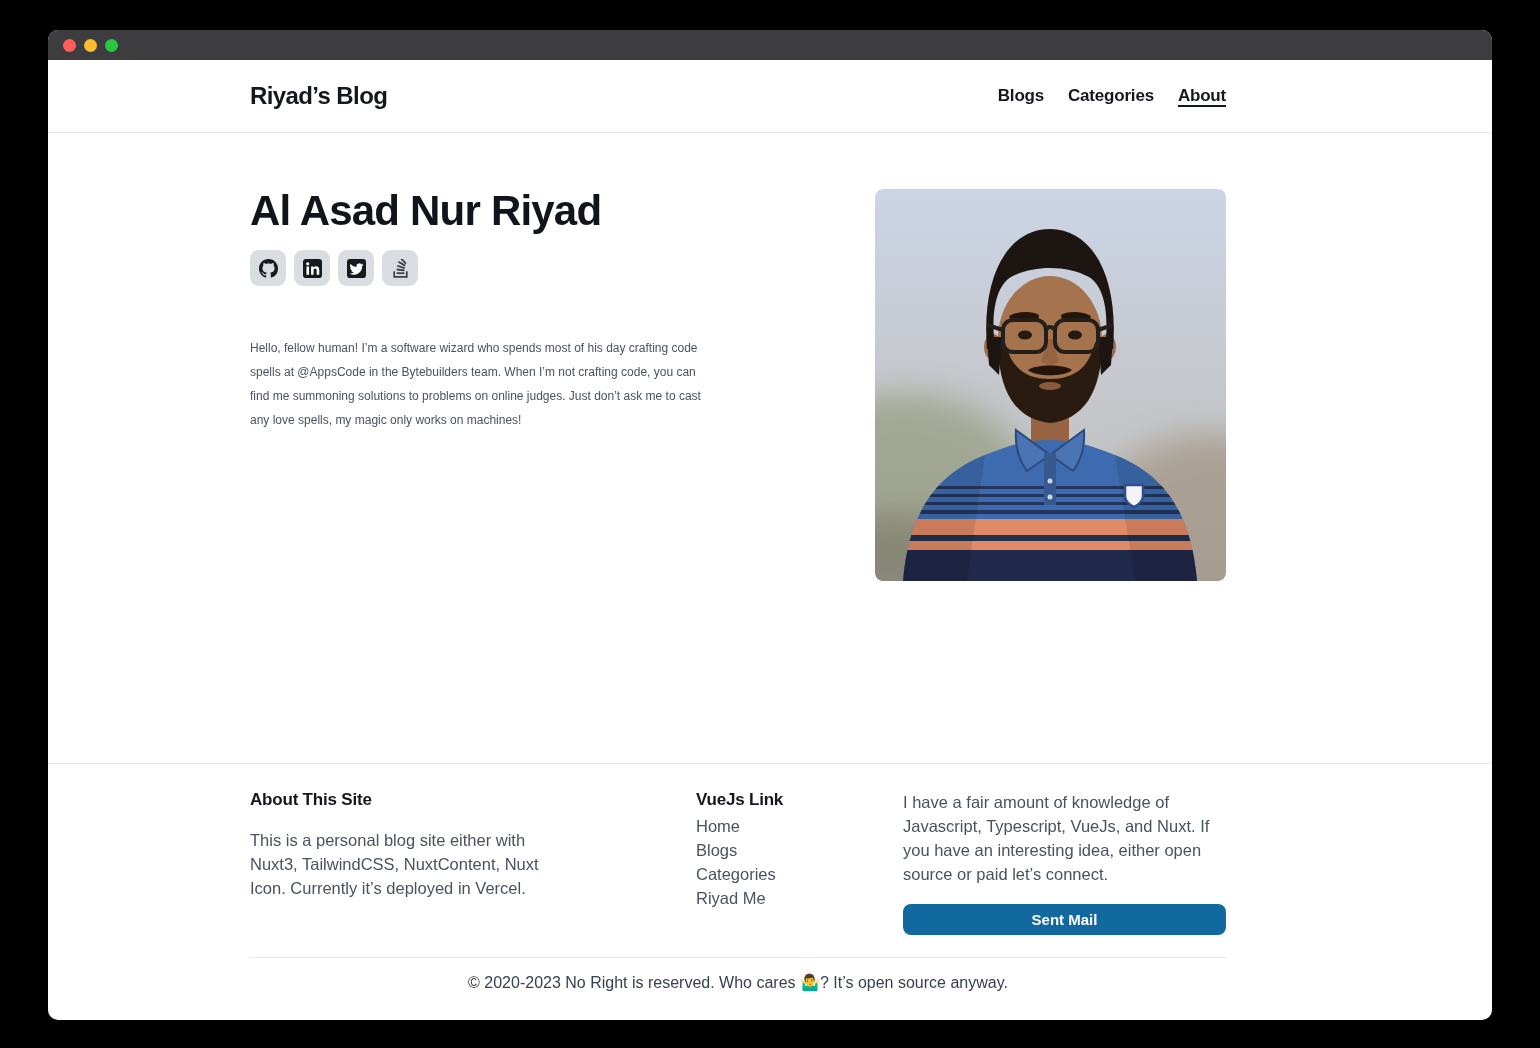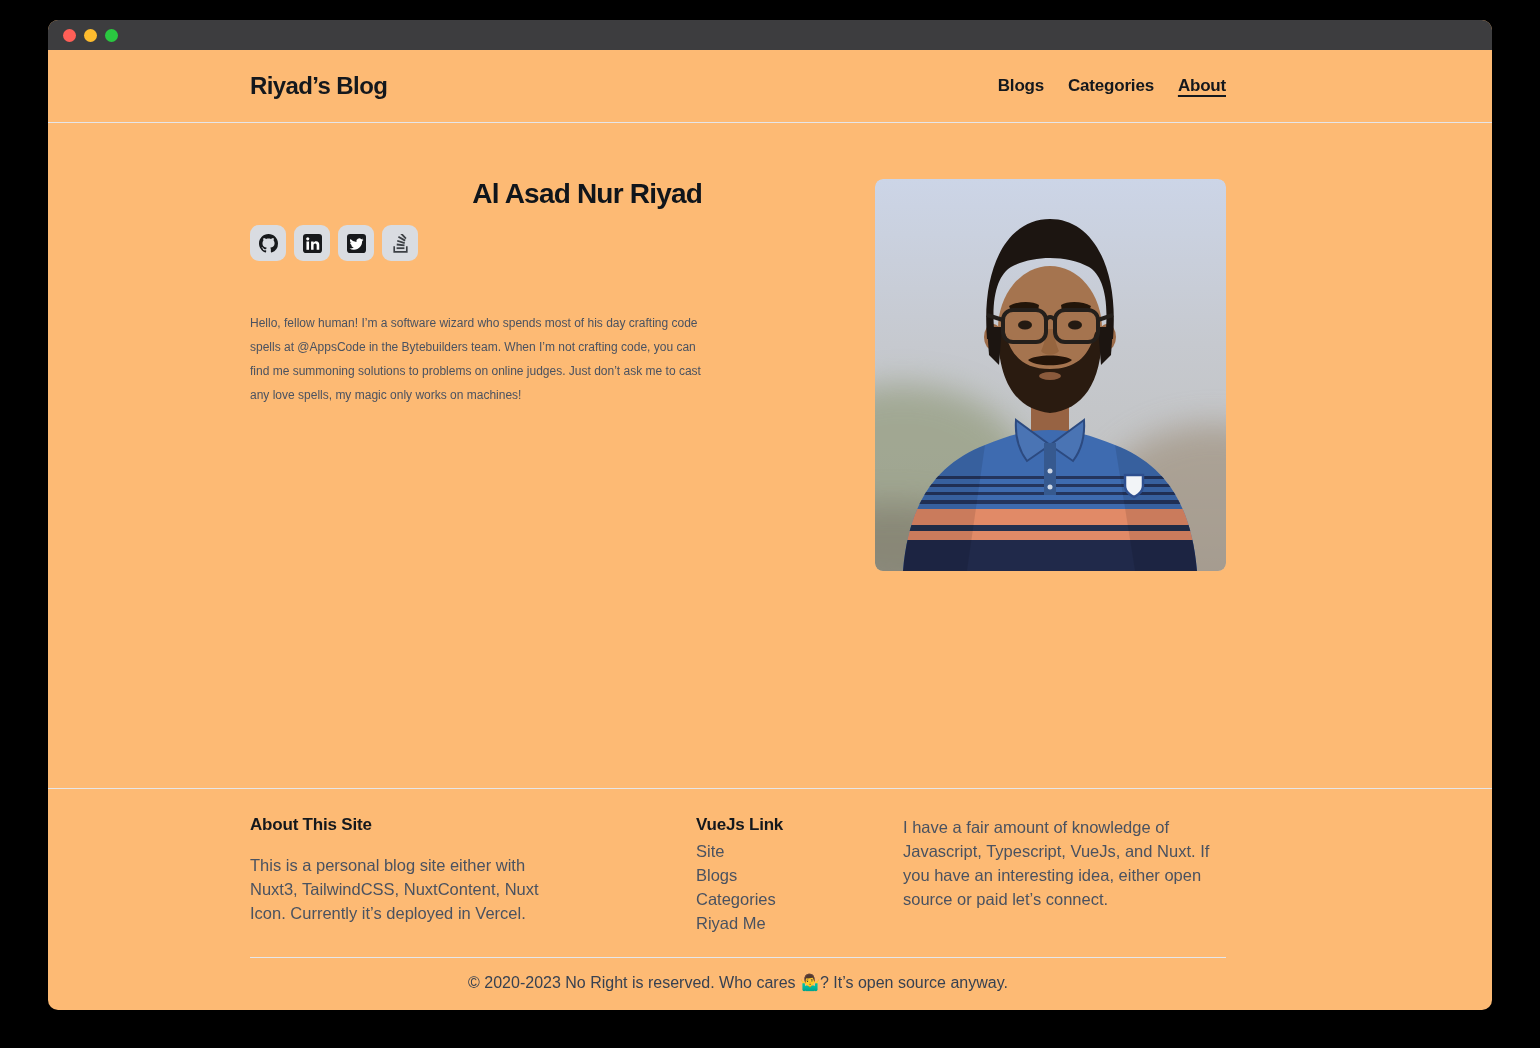--- a/index.html
+++ b/index.html
@@ -4,23 +4,23 @@
 <style>
   * { box-sizing: border-box; margin: 0; padding: 0; }
   html, body { width: 1540px; height: 1048px; }
   body {
     background: #000;
     position: relative;
     font-family: "Liberation Sans", sans-serif;
     color: #151a20;
   }
   .window {
-    position: absolute; left: 48px; top: 20px;
+    position: absolute; left: 48px; top: 30px;
     width: 1444px; height: 990px;
-    background: #fdba74; border-radius: 10px; overflow: hidden;
+    background: #ffffff; border-radius: 10px; overflow: hidden;
     display: flex; flex-direction: column;
   }
   
   .titlebar {
     flex: 0 0 30px; background: #3d3d3f;
     display: flex; align-items: center; padding-left: 15px; gap: 8px;
   }
   .dot { width: 13px; height: 13px; border-radius: 50%; }
   .dot.close { background: #ff5f57; }
   .dot.min   { background: #febc2e; }
@@ -31,32 +31,32 @@
   .site-header { flex: 0 0 73px; border-bottom: 1px solid #e6e6e8; }
   .site-header .shell { display: flex; align-items: center; justify-content: space-between; height: 100%; }
   .brand { font-size: 24px; font-weight: 800; letter-spacing: -0.6px; color: #14181d; text-decoration: none; cursor: pointer; }
   .nav { display: flex; gap: 24px; }
   .nav a { font-size: 17px; font-weight: 700; color: #14181d; text-decoration: none; letter-spacing: -0.2px; cursor: pointer; }
   .nav a.active { text-decoration: underline; text-underline-offset: 4px; text-decoration-thickness: 2px; }
   
   .main { flex: 1 1 auto; }
   .hero { display: flex; justify-content: space-between; padding-top: 56px; align-items: flex-start; }
   .hero-left { width: 452px; }
-  .person-name { font-size: 28px; font-weight: 800; letter-spacing: -0.8px; color: #10151b; line-height: 1.05; text-align: right; }
+  .person-name { font-size: 42px; font-weight: 800; letter-spacing: -0.8px; color: #10151b; line-height: 1.05; }
   .socials { display: flex; gap: 8px; margin-top: 17px; }
   .chip {
     width: 36px; height: 36px; border-radius: 9px; background: #d9dce1;
     display: flex; align-items: center; justify-content: center; cursor: pointer; border: none;
   }
   .chip svg { display: block; }
   .headline { margin-top: 47px; font-size: 29px; font-weight: 800; letter-spacing: -0.4px; line-height: 37px; color: #10151b; width: 430px; }
   .bio { margin-top: 50px; font-size: 12px; line-height: 24px; color: #4a5260; }
   .photo-wrap { width: 351px; height: 392px; border-radius: 8px; overflow: hidden; flex: 0 0 auto; }
   
-  .site-footer { flex: 0 0 auto; border-top: 1px solid #e6e6e8; padding: 26px 0 18px; }
+  .site-footer { flex: 0 0 auto; border-top: 1px solid #e6e6e8; padding: 26px 0 28px; }
   .footer-cols { display: flex; }
   .col h4 { font-size: 17px; font-weight: 800; letter-spacing: -0.2px; color: #14181d; }
   .col-about { width: 300px; }
   .col-about h4 { margin-bottom: 18px; }
   .col-about p, .col-connect p { font-size: 16.5px; line-height: 24px; color: #4a5260; }
   .col-quick { width: 150px; margin-left: 146px; }
   .col-quick h4 { margin-bottom: 4px; }
   .quick-list { list-style: none; }
   .quick-list a { display: block; font-size: 16.5px; line-height: 24px; color: #4a5260; text-decoration: none; cursor: pointer; }
   .col-connect { width: 323px; margin-left: 57px; }
@@ -230,35 +230,36 @@
     <div class="shell">
       <div class="footer-cols">
         <div class="col col-about">
           <h4>About This Site</h4>
           <p>This is a personal blog site either with Nuxt3, TailwindCSS, NuxtContent, Nuxt Icon. Currently it’s deployed in Vercel.</p>
         </div>
         <div class="col col-quick">
           <h4>VueJs Link</h4>
           <ul class="quick-list">
             <li>
-                <a>Site</a>
+                <a>Home</a>
               </li>
             <li>
                 <a>Blogs</a>
               </li>
             <li>
                 <a>Categories</a>
               </li>
             <li>
                 <a>Riyad Me</a>
               </li>
           </ul>
         </div>
         <div class="col col-connect">
           <p>I have a fair amount of knowledge of Javascript, Typescript, VueJs, and Nuxt. If you have an interesting idea, either open source or paid let’s connect.</p>
+          <button class="sent-btn">Sent Mail</button>
         </div>
       </div>
       <hr class="footer-divider">
       <p class="copyright"><span>© 2020-2023 No Right is reserved. Who cares 🤷‍♂️? It’s </span><a>open source</a><span> anyway.</span></p>
     </div>
   </footer>
 
 </div>
 
 </body></html>

